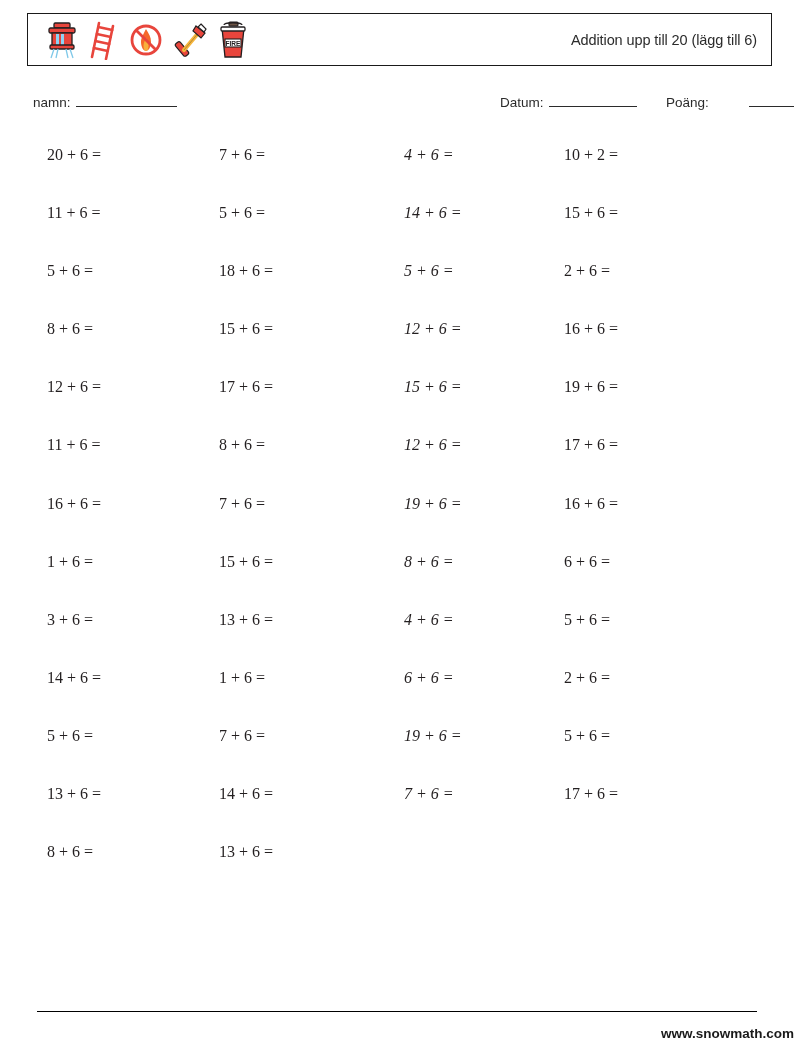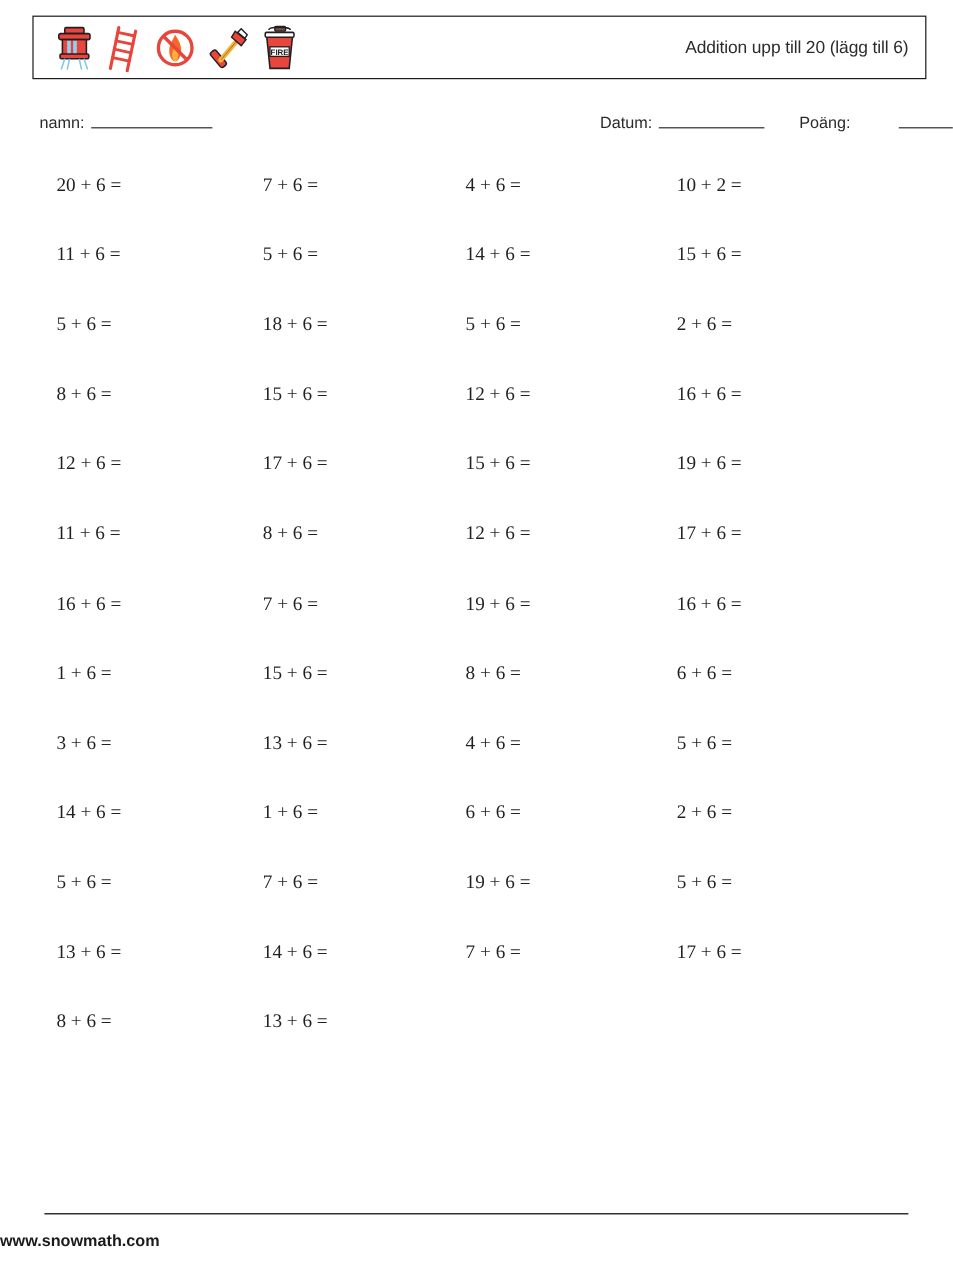--- a/index.html
+++ b/index.html
@@ -94,38 +94,38 @@
   .prob-cell {
     position: absolute;
     font-family: "Liberation Serif", serif;
     font-size: 16px;
     color: #231f20;
     white-space: nowrap;
     top: 11px;
   }
   .prob-cell.c0 { left: 47px; }
   .prob-cell.c1 { left: 219px; }
-  .prob-cell.c2 { left: 388px; }
+  .prob-cell.c2 { left: 404px; font-style: italic; }
   .prob-cell.c3 { left: 564px; }
 
   
   .footer-rule {
     position: absolute;
     left: 37px;
     top: 1011px;
     width: 720px;
     height: 0;
     border-top: 1.6px solid #000000;
   }
   .footer-text {
     position: absolute;
     left: 0;
     top: 1026px;
     width: 794px;
-    text-align: left;
+    text-align: right;
     font-family: "Liberation Sans", sans-serif;
     font-size: 13.5px;
     font-weight: bold;
     color: #1a1a1a;
   }
 </style>
 </head>
 <body>
 
 <div class="header-box">

